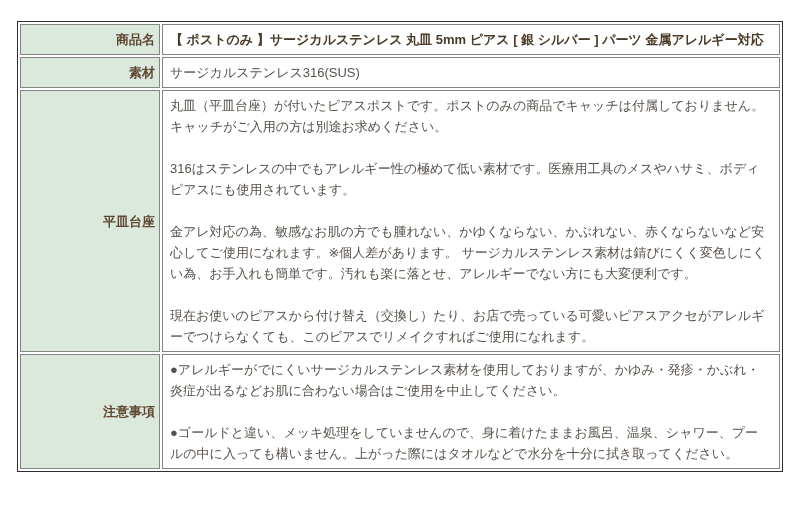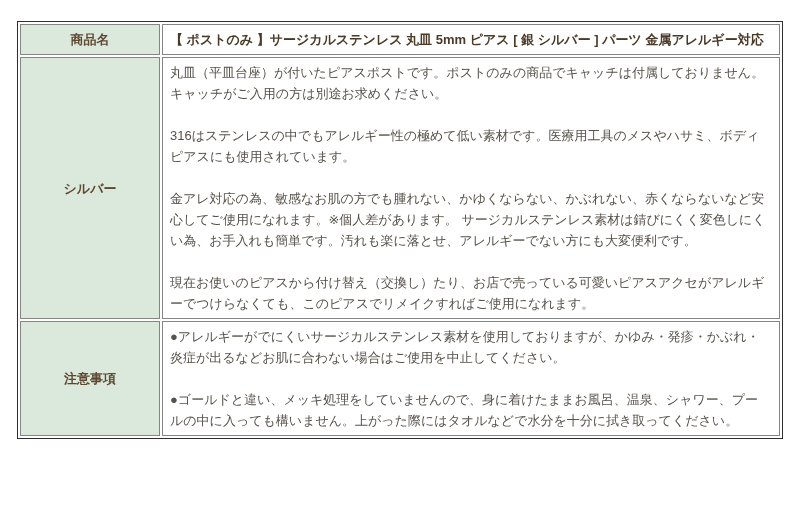--- a/index.html
+++ b/index.html
@@ -31,21 +31,21 @@
     border:1px solid var(--cell-border);
     font-size:13px;
     line-height:21px;
     vertical-align:middle;
   }
   table.spec th{
     width:140px;
     background:var(--header-bg);
     color:var(--label-text);
     font-weight:bold;
-    text-align:center;
+    text-align:right;
     padding:4px 4px;
   }
   table.spec td{
     color:var(--body-text);
     padding:4px 8px 4px 7px;
     white-space:pre-line;
     text-align:left;
     margin-left:12px;
   }
   table.spec td.title-cell{
@@ -57,21 +57,25 @@
 <body>
 
 <div class="spec-wrap">
   <table class="spec">
     <tbody>
       <tr>
         <th>商品名</th>
         <td class="title-cell">【 ポストのみ 】サージカルステンレス 丸皿 5mm ピアス [ 銀 シルバー ] パーツ 金属アレルギー対応</td>
       </tr>
       <tr>
-        <th>シルバー</th>
+        <th>素材</th>
+        <td>サージカルステンレス316(SUS)</td>
+      </tr>
+      <tr>
+        <th>平皿台座</th>
         <td>丸皿（平皿台座）が付いたピアスポストです。ポストのみの商品でキャッチは付属しておりません。キャッチがご入用の方は別途お求めください。
 
 316はステンレスの中でもアレルギー性の極めて低い素材です。医療用工具のメスやハサミ、ボディピアスにも使用されています。
 
 金アレ対応の為、敏感なお肌の方でも腫れない、かゆくならない、かぶれない、赤くならないなど安心してご使用になれます。※個人差があります。 サージカルステンレス素材は錆びにくく変色しにくい為、お手入れも簡単です。汚れも楽に落とせ、アレルギーでない方にも大変便利です。
 
 現在お使いのピアスから付け替え（交換し）たり、お店で売っている可愛いピアスアクセがアレルギーでつけらなくても、このピアスでリメイクすればご使用になれます。</td>
       </tr>
       <tr>
         <th>注意事項</th>

